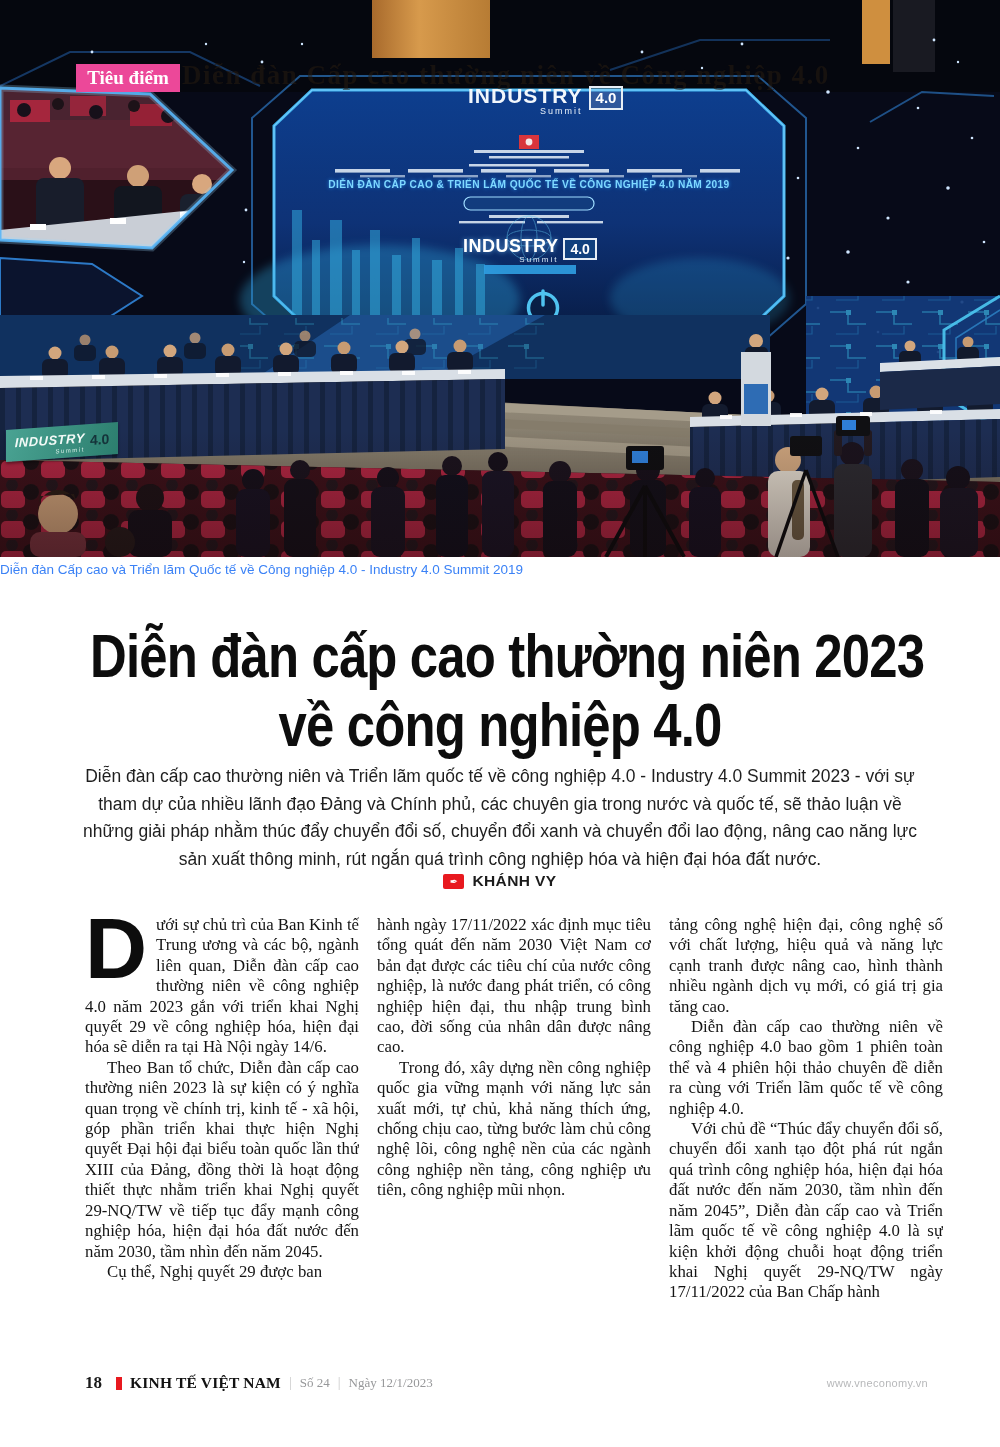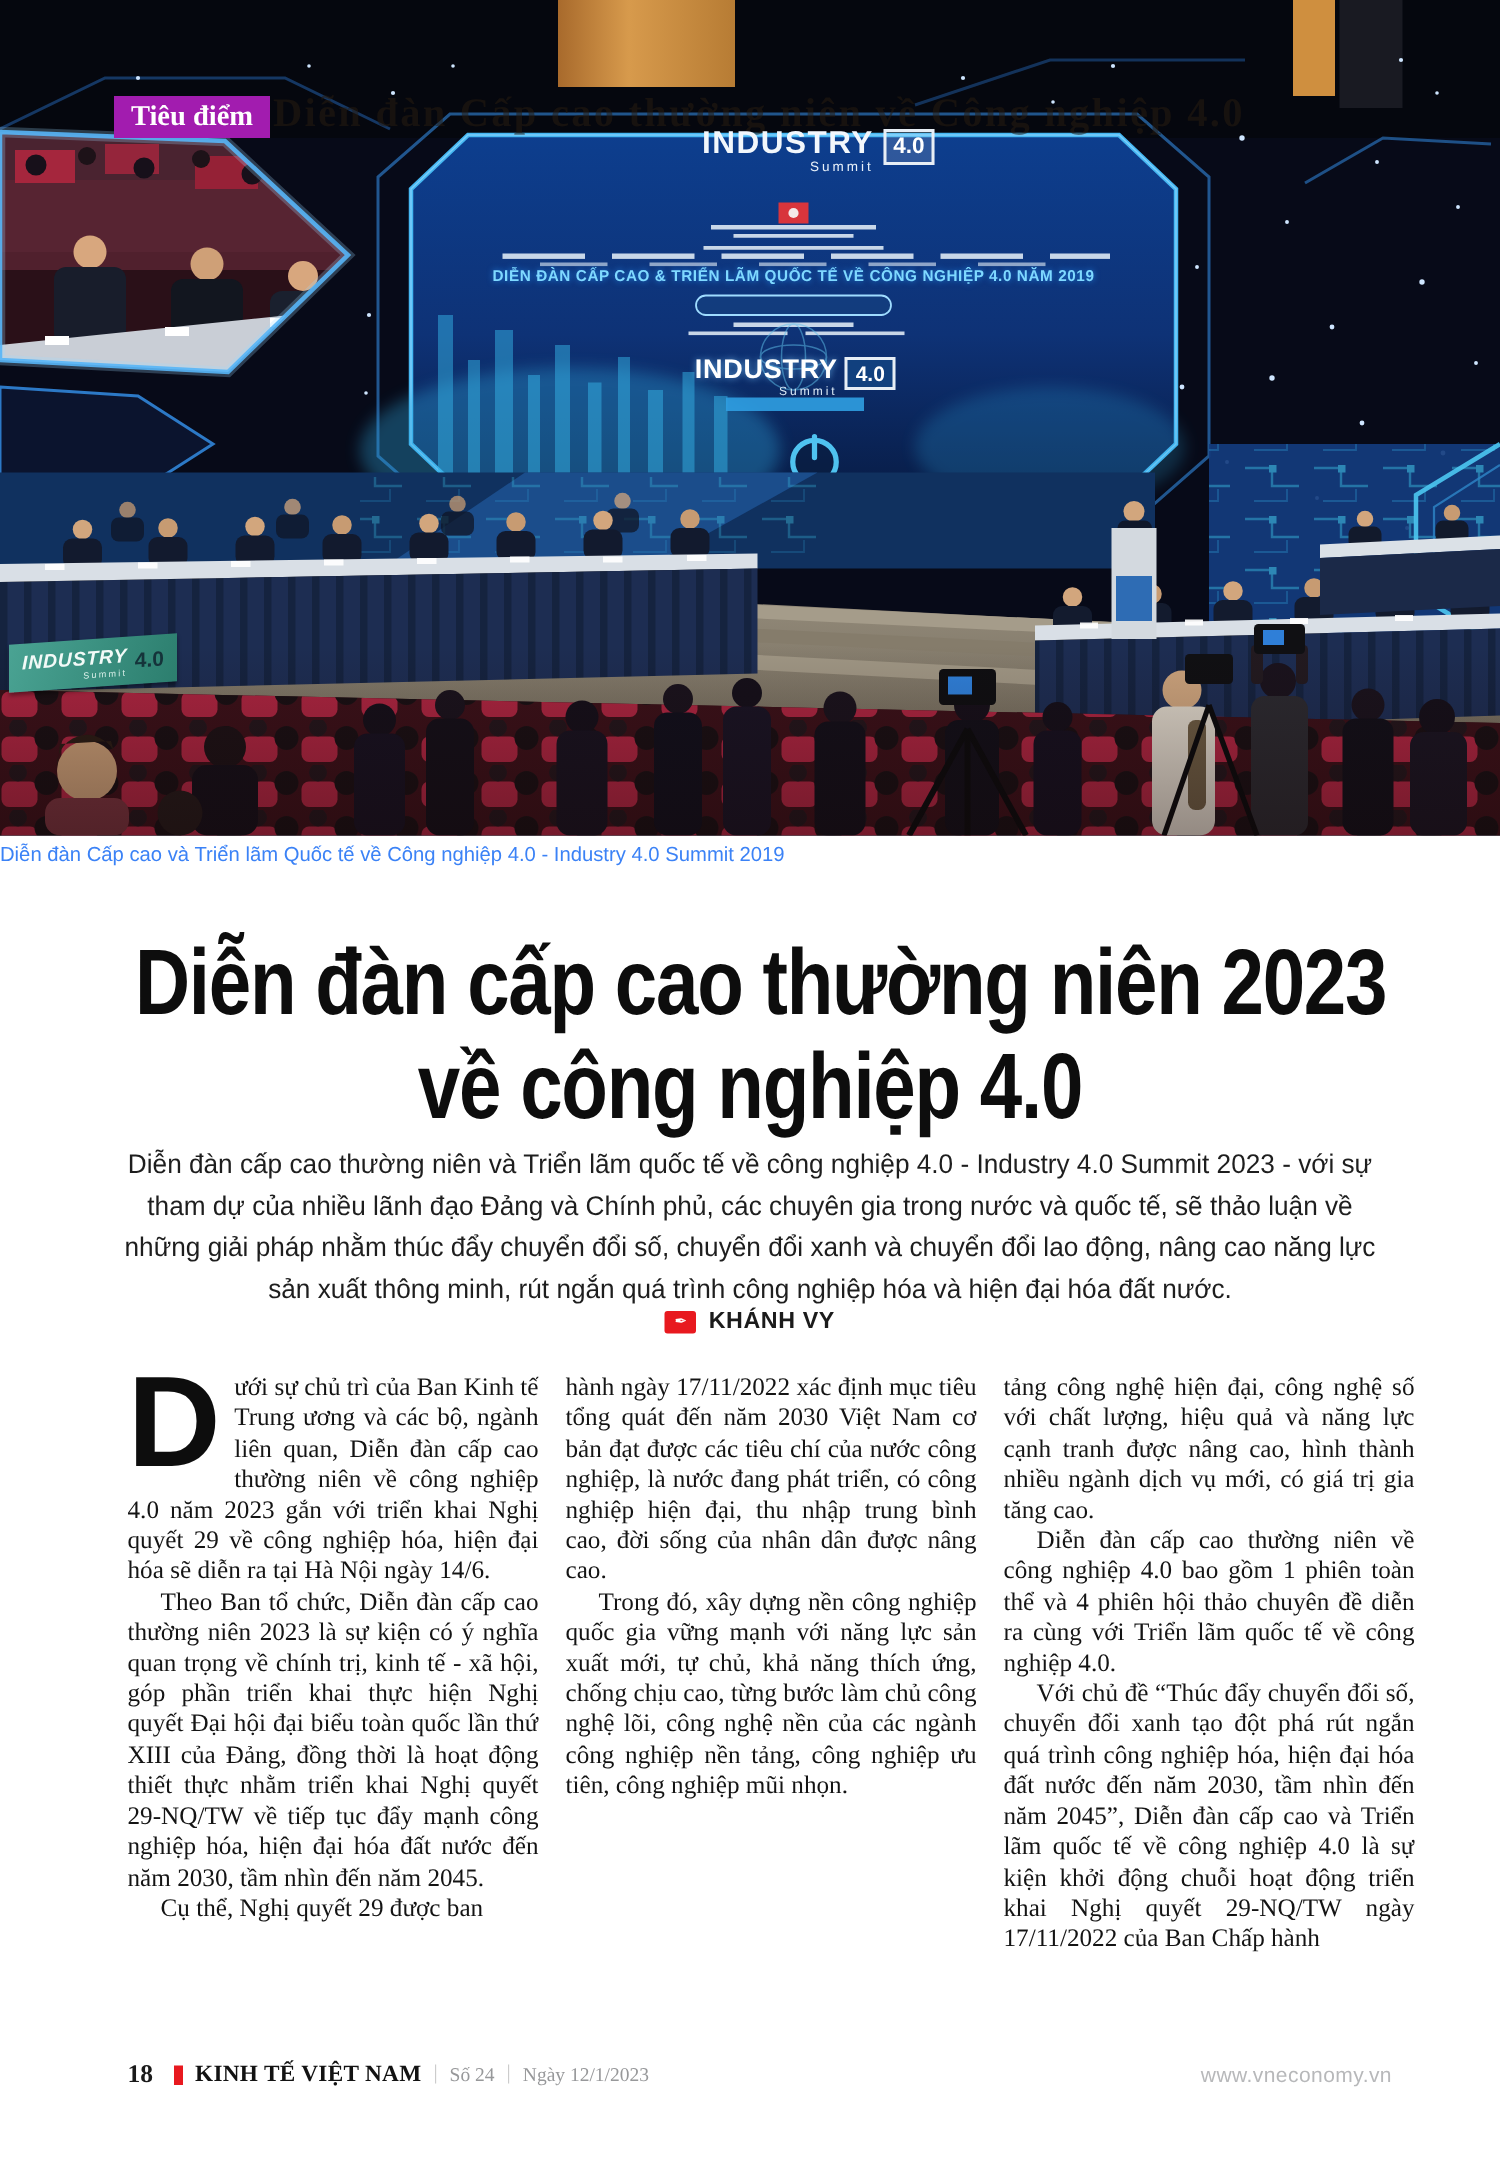--- a/index.html
+++ b/index.html
@@ -4,21 +4,21 @@
 <style>
   html,body{margin:0;padding:0;background:#ffffff;}
   .page{position:relative;width:1000px;height:1447px;background:#fff;overflow:hidden;
         font-family:"Liberation Sans",sans-serif;}
   
   .photo{position:absolute;left:0;top:0;width:1000px;height:557px;background:#070a18;overflow:hidden;}
   .photo svg{position:absolute;left:0;top:0;}
   .ghost-title{position:absolute;left:182px;top:60px;white-space:nowrap;
     font-family:"Liberation Serif",serif;font-weight:bold;font-size:27px;letter-spacing:1.5px;
     color:rgba(38,28,16,.55);z-index:3;}
-  .kicker{position:absolute;left:76px;top:64px;width:104px;height:28px;background:#a21caf;
+  .kicker{position:absolute;left:76px;top:64px;width:104px;height:28px;background:#ec4899;
     color:#fff;font-family:"Liberation Serif",serif;font-weight:bold;font-size:19px;
     display:flex;align-items:center;justify-content:center;z-index:4;}
   .toplogo{position:absolute;left:468px;top:86px;display:flex;align-items:flex-start;gap:6px;z-index:3;}
   .toplogo .nm{color:#f2f7fc;font-weight:bold;font-size:21px;letter-spacing:1px;line-height:20px;}
   .toplogo .sub{display:block;color:#e8f1fa;font-size:9px;text-align:right;letter-spacing:2px;line-height:9px;}
   .badge{border:2px solid #e7eef5;background:rgba(255,255,255,.14);color:#fff;font-weight:bold;
     font-size:15px;padding:1px 5px;line-height:18px;}
   .screen-banner{position:absolute;left:290px;top:178px;width:478px;text-align:center;
     color:#7fd9ff;font-weight:bold;font-size:10.5px;letter-spacing:.4px;z-index:3;
     text-shadow:0 0 4px rgba(40,150,255,.8);transform:scaleX(.97);}
@@ -58,21 +58,21 @@
   .dropcap{float:left;font-family:"Liberation Sans",sans-serif;font-weight:bold;
     font-size:86px;line-height:61px;margin:3px 9px 0 0;color:#0d0d0d;}
   
   .footer{position:absolute;left:85px;right:72px;top:1373px;display:flex;align-items:center;
     font-family:"Liberation Serif",serif;}
   .footer .pn{font-weight:bold;font-size:17px;color:#1a1a1a;}
   .footer .bar{width:6px;height:13px;background:#e8191f;margin:0 8px 0 14px;}
   .footer .mag{font-weight:bold;font-size:15.5px;color:#121212;letter-spacing:.2px;}
   .footer .sep{color:#c9c9c9;margin:0 8px;font-size:14px;}
   .footer .gray{color:#97989a;font-size:13px;text-align:right;}
-  .footer .site{margin-left:auto;font-family:"Liberation Sans",sans-serif;font-size:14px;
+  .footer .site{margin-left:auto;font-family:"Liberation Sans",sans-serif;font-size:11px;
     color:#b7b8ba;letter-spacing:.3px;}
 </style>
 </head>
 <body>
 
 <div class="page">
 
   <div class="photo">
     <svg width="1000" height="557" viewBox="0 0 1000 557">
       <defs>

